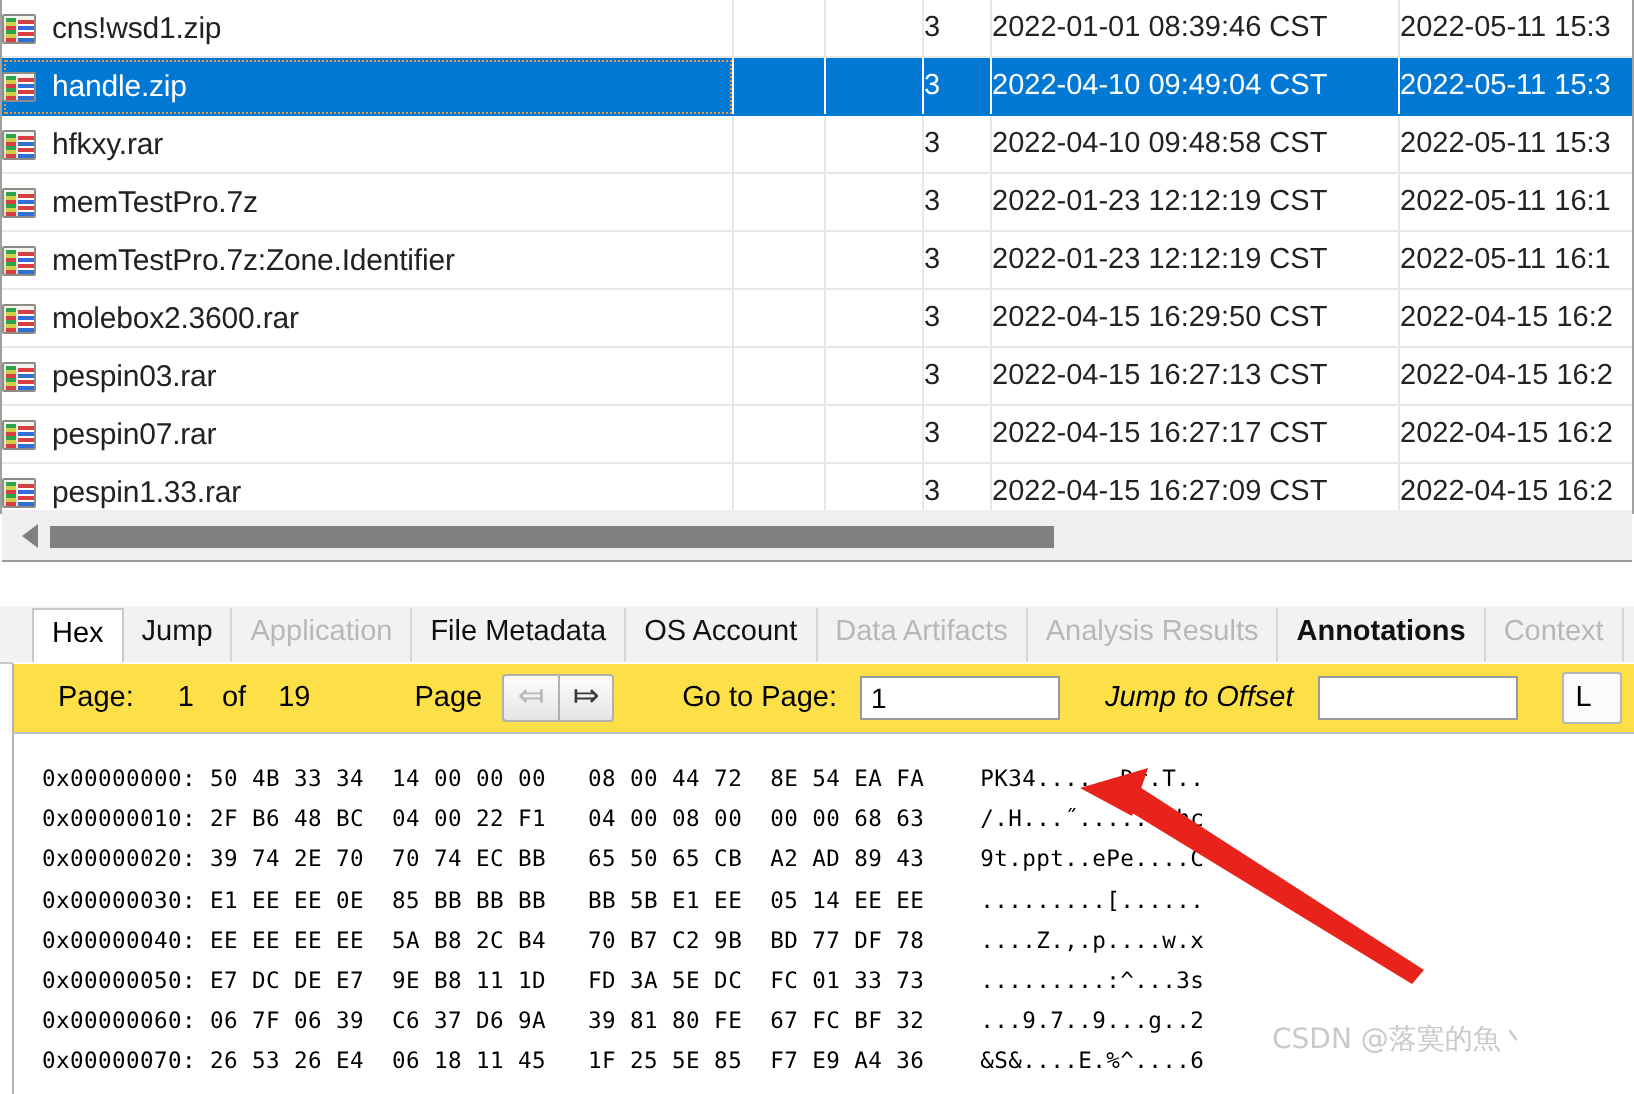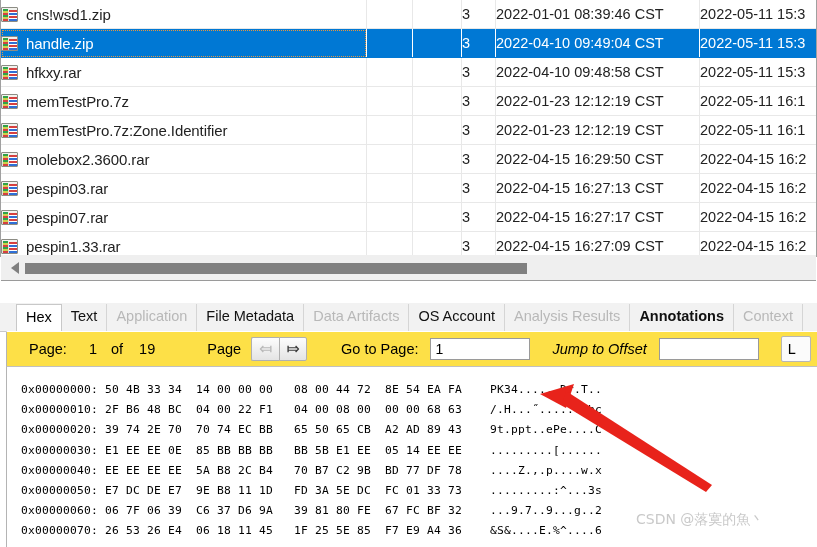--- a/index.html
+++ b/index.html
@@ -397,25 +397,25 @@
   </table>
 </div>
 
 <div id="table-hscroll">
   <div id="hscroll-left-arrow"></div>
   <div id="hscroll-thumb"></div>
 </div>
 
 <div id="tabbar">
     <div class="tab active">Hex</div>
-    <div class="tab">Text</div>
+    <div class="tab">Jump</div>
     <div class="tab disabled">Application</div>
     <div class="tab">File Metadata</div>
+    <div class="tab">OS Account</div>
     <div class="tab disabled">Data Artifacts</div>
-    <div class="tab">OS Account</div>
     <div class="tab disabled">Analysis Results</div>
     <div class="tab bold">Annotations</div>
     <div class="tab disabled">Context</div>
   </div>
 
 <div id="hex-toolbar">
   <span class="tb-label pg-label">Page:</span>
   <span class="tb-label pg-cur">1</span>
   <span class="tb-label pg-of">of</span>
   <span class="tb-label pg-total">19</span>

